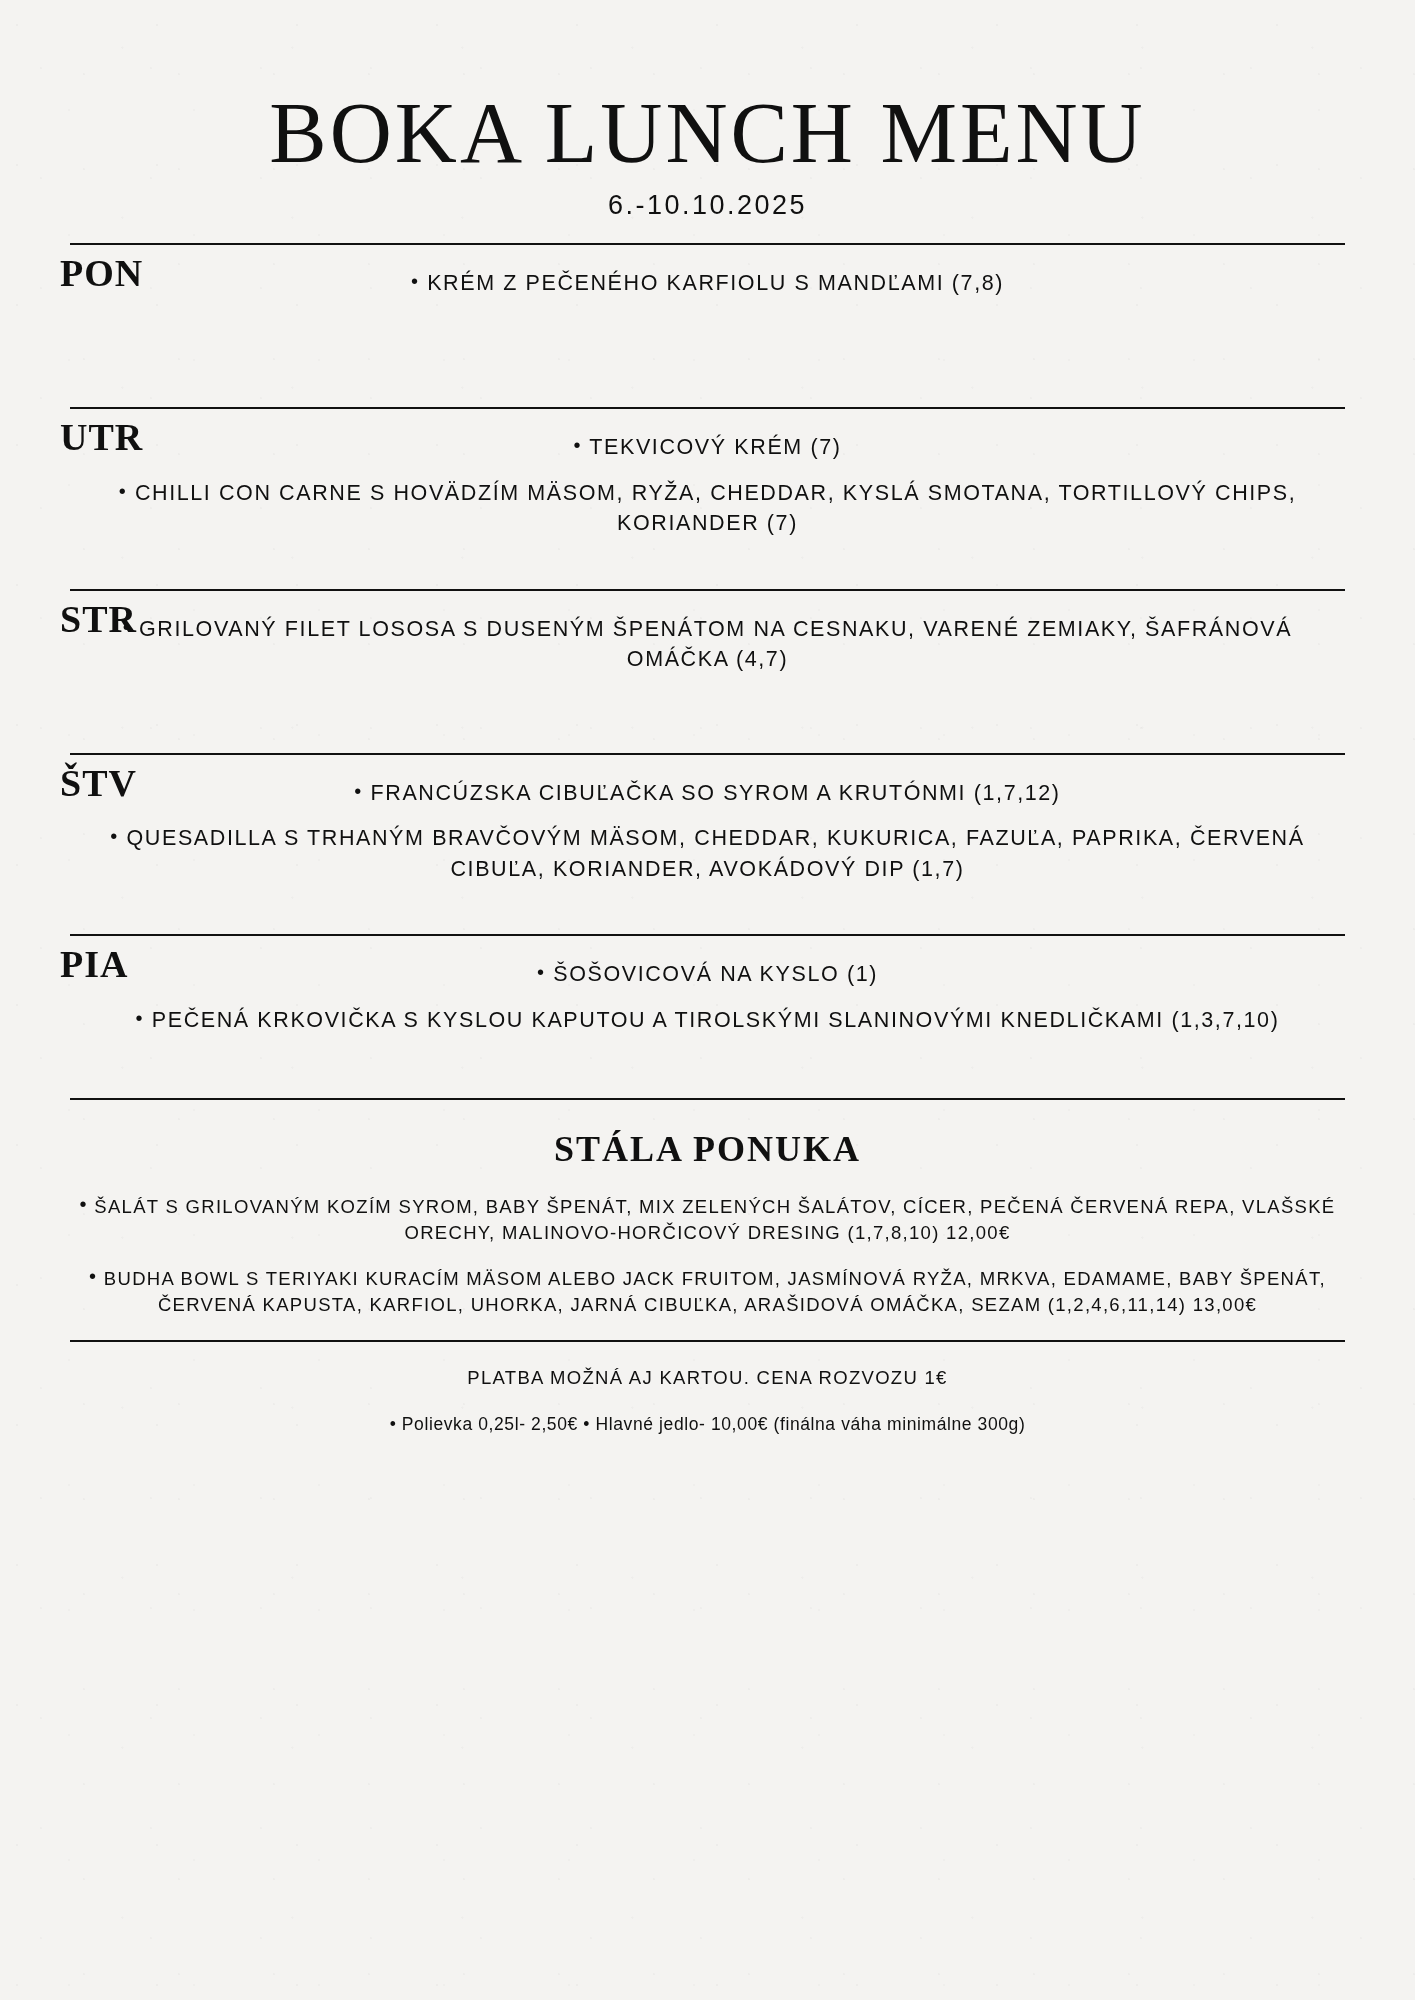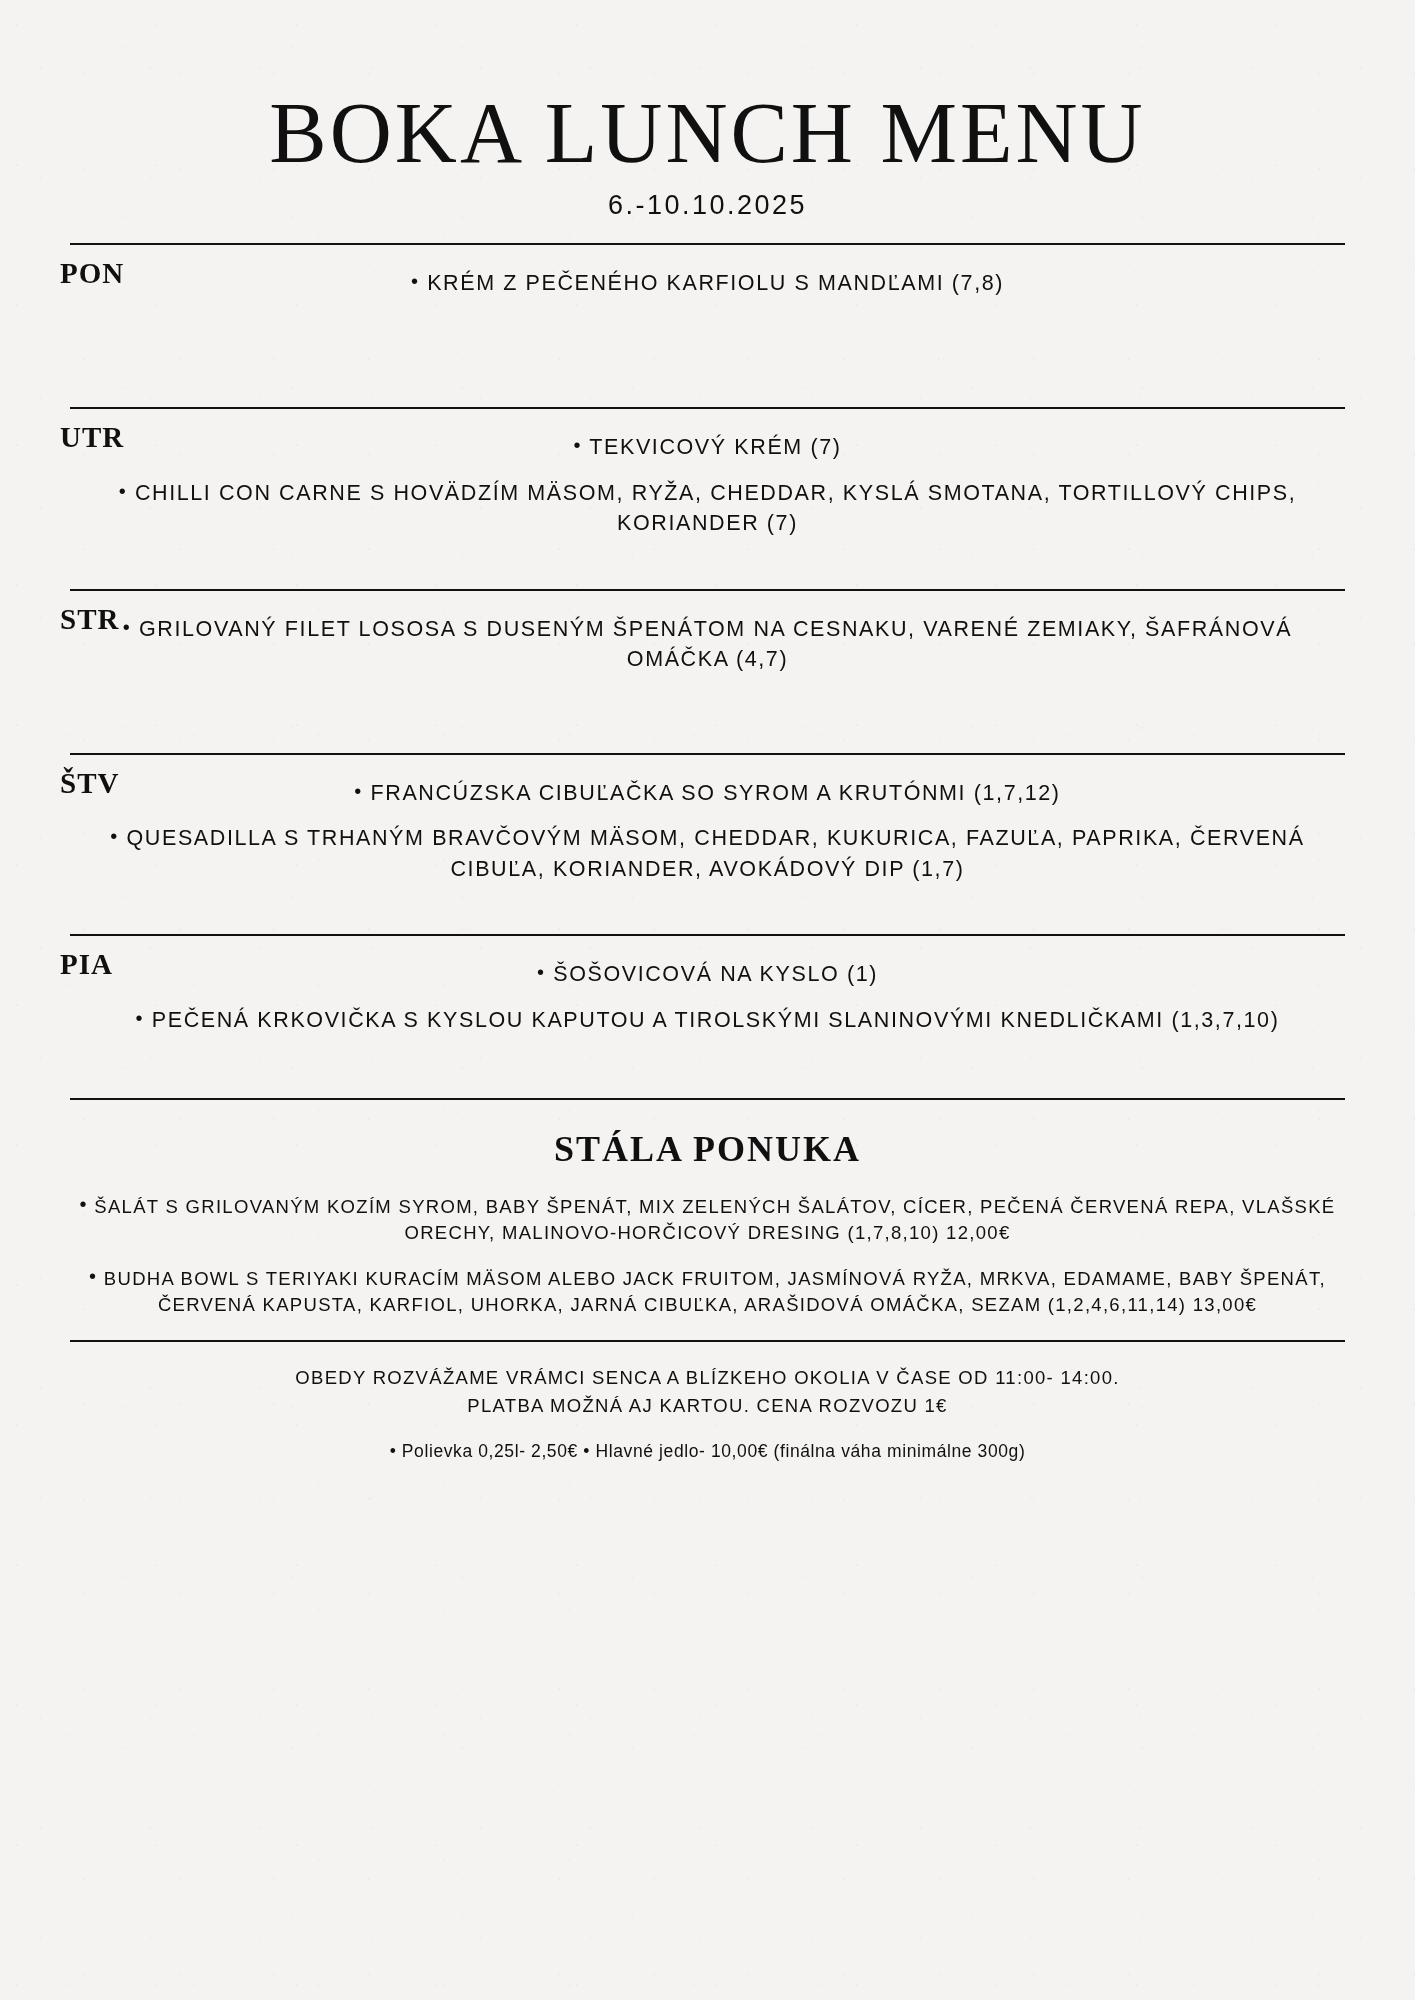--- a/index.html
+++ b/index.html
@@ -62,23 +62,23 @@
   }
 
   .day-block {
     position: relative;
     padding: 6px 0 14px 0;
     min-height: 120px;
   }
   .day-label {
     position: absolute;
     left: 0px;
-    top: 12px;
+    top: 6px;
     font-family: "Liberation Serif", serif;
-    font-size: 29px;
+    font-size: 38px;
     font-weight: 700;
     letter-spacing: 1px;
   }
   .day-items {
     margin: 0;
     padding: 0;
     list-style: none;
   }
   .day-items li {
     text-align: center;
@@ -197,19 +197,18 @@
     <div class="standing-title">STÁLA PONUKA</div>
     <ul class="standing-items">
       <li><span class="bullet">•</span> <span>ŠALÁT S GRILOVANÝM KOZÍM SYROM, BABY ŠPENÁT, MIX ZELENÝCH ŠALÁTOV, CÍCER, PEČENÁ ČERVENÁ REPA, VLAŠSKÉ ORECHY, MALINOVO-HORČICOVÝ DRESING (1,7,8,10)  12,00€</span></li>
       <li><span class="bullet">•</span> <span>BUDHA BOWL S TERIYAKI KURACÍM MÄSOM ALEBO JACK FRUITOM, JASMÍNOVÁ RYŽA, MRKVA, EDAMAME, BABY ŠPENÁT, ČERVENÁ KAPUSTA, KARFIOL, UHORKA, JARNÁ CIBUĽKA, ARAŠIDOVÁ OMÁČKA, SEZAM (1,2,4,6,11,14)  13,00€</span></li>
     </ul>
   </section>
 
   <hr class="rule">
 
   <div class="footer-note">
-    <div>OBEDY ROZVÁŽAME VRÁMCI SENCA A BLÍZKEHO OKOLIA V ČASE OD 11:00- 14:00.</div>
     <div>PLATBA MOŽNÁ AJ KARTOU. CENA ROZVOZU 1€</div>
   </div>
 
   <div class="footer-prices">• Polievka 0,25l- 2,50€ • Hlavné jedlo- 10,00€ (finálna váha minimálne 300g)</div>
 
 </div>
 
 </body></html>

